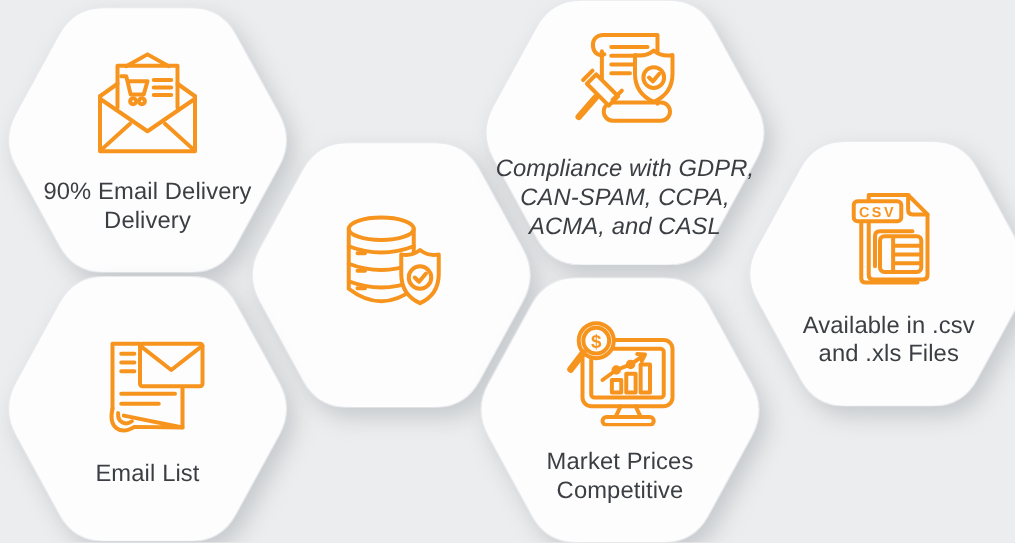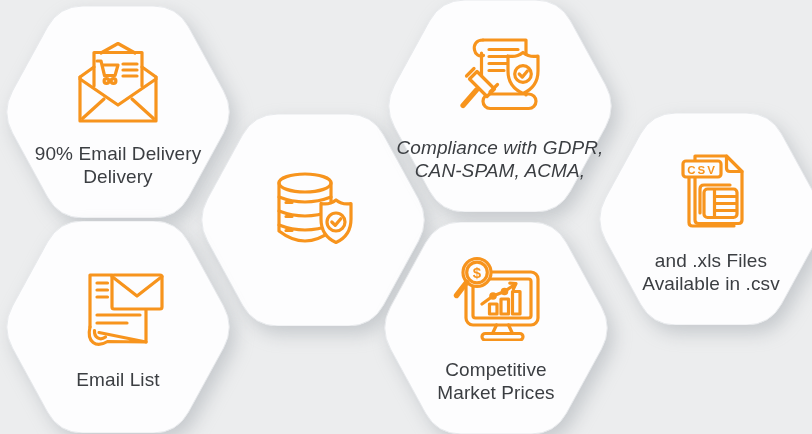--- a/index.html
+++ b/index.html
@@ -109,21 +109,22 @@
             <path d="M67.2,43 L70.3,46.1 L75.4,40"></path>
             <rect x="31" y="63" width="53" height="14.5" rx="7.2"></rect>
             <path class="fillwhite" d="M25,40.5 L42.5,58 L35,65.5 L17.5,48 Z"></path>
             <path d="M14.5,45 L22,37.5 M38,61 L45.5,53.5"></path>
             <path d="M24.5,59 L11,74.5" stroke-width="5.2"></path>
           </g>
         </svg>
       </div>
       <div class="label">
         <span>Compliance with GDPR,</span>
-        <span>CAN-SPAM, ACMA,</span>
+        <span>CAN-SPAM, CCPA,</span>
+        <span>ACMA, and CASL</span>
       </div>
     </div>
   </div>
 
   <div class="hex hex4">
     <svg class="hexbg" width="234" height="212" viewBox="0 0 234 212">
       <path d="M 11.5 85 L 46.5 21 Q 58 0 82 0 L 152 0 Q 176 0 187.5 21 L 222.5 85 Q 234 106 222.5 127 L 187.5 191 Q 176 212 152 212 L 82 212 Q 58 212 46.5 191 L 11.5 127 Q 0 106 11.5 85 Z" fill="#FDFDFE" stroke="#E7E9EC" stroke-width="1"></path>
     </svg>
     <div class="content">
       <div class="icon">
@@ -135,22 +136,22 @@
             <rect class="fillwhite" x="20" y="17" width="38" height="16" rx="3"></rect>
             <path d="M37,69 V45 Q37,41 41,41 H67"></path>
             <rect x="41" y="45" width="33" height="28.5" rx="3.5"></rect>
             <path d="M51.5,46 V73"></path>
             <path d="M52,52.5 H73.5 M52,59.5 H73.5 M52,66.5 H73.5"></path>
           </g>
           <text class="icontext" x="39" y="29.5" font-size="11.5" letter-spacing="2" text-anchor="middle">CSV</text>
         </svg>
       </div>
       <div class="label">
+        <span>Available in .csv</span>
         <span>and .xls Files</span>
-        <span>Available in .csv</span>
       </div>
     </div>
   </div>
 
   <div class="hex hex5">
     <svg class="hexbg" width="234" height="212" viewBox="0 0 234 212">
       <path d="M 11.5 85 L 46.5 21 Q 58 0 82 0 L 152 0 Q 176 0 187.5 21 L 222.5 85 Q 234 106 222.5 127 L 187.5 191 Q 176 212 152 212 L 82 212 Q 58 212 46.5 191 L 11.5 127 Q 0 106 11.5 85 Z" fill="#FDFDFE" stroke="#E7E9EC" stroke-width="1"></path>
     </svg>
     <div class="content">
       <div class="icon">
@@ -193,19 +194,19 @@
             <circle cx="56.5" cy="38.5" r="2.2"></circle>
             <path d="M61.8,30.2 L68,30.5 L65.4,36"></path>
             <circle class="fillwhite" cx="29" cy="19.5" r="14"></circle>
             <circle cx="29" cy="19.5" r="10.3"></circle>
             <path d="M18.6,29.3 L8.5,42.5" stroke-width="5.4"></path>
           </g>
           <text class="icontext" x="29" y="25" font-size="15" text-anchor="middle">$</text>
         </svg>
       </div>
       <div class="label">
+        <span>Market Prices</span>
         <span>Competitive</span>
-        <span>Market Prices</span>
       </div>
     </div>
   </div>
 
 </div>
 
 </body></html>

